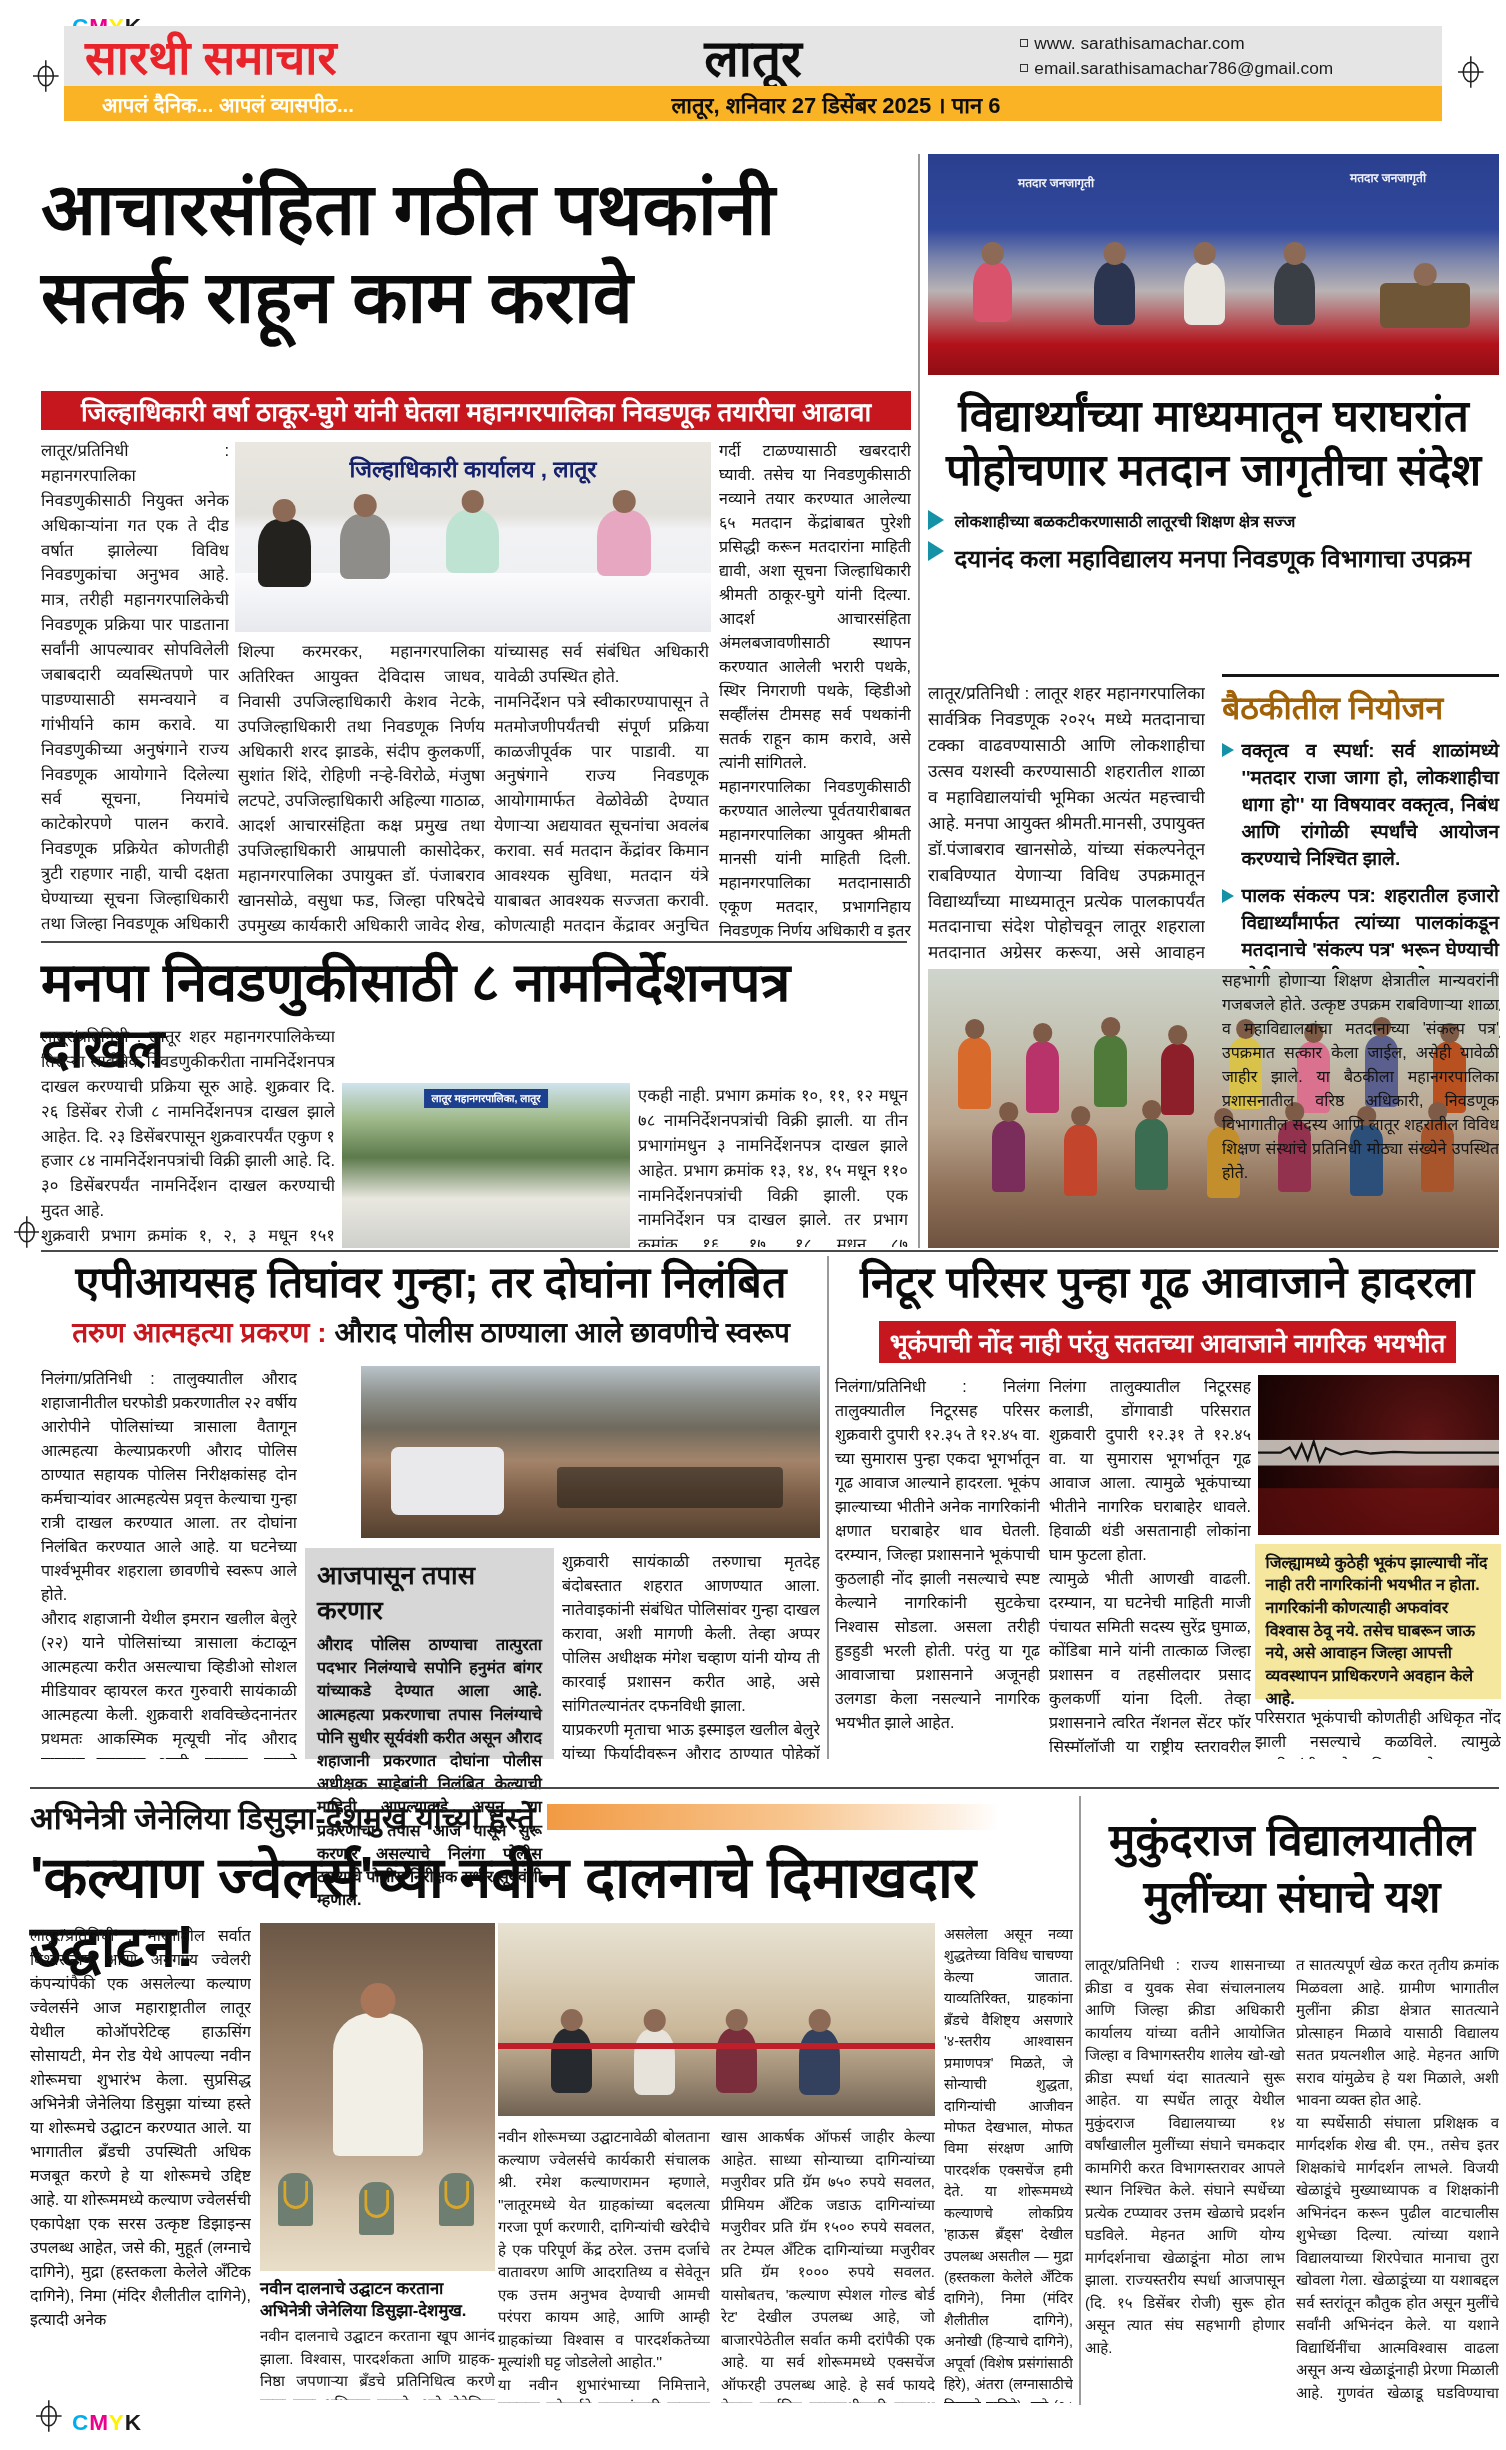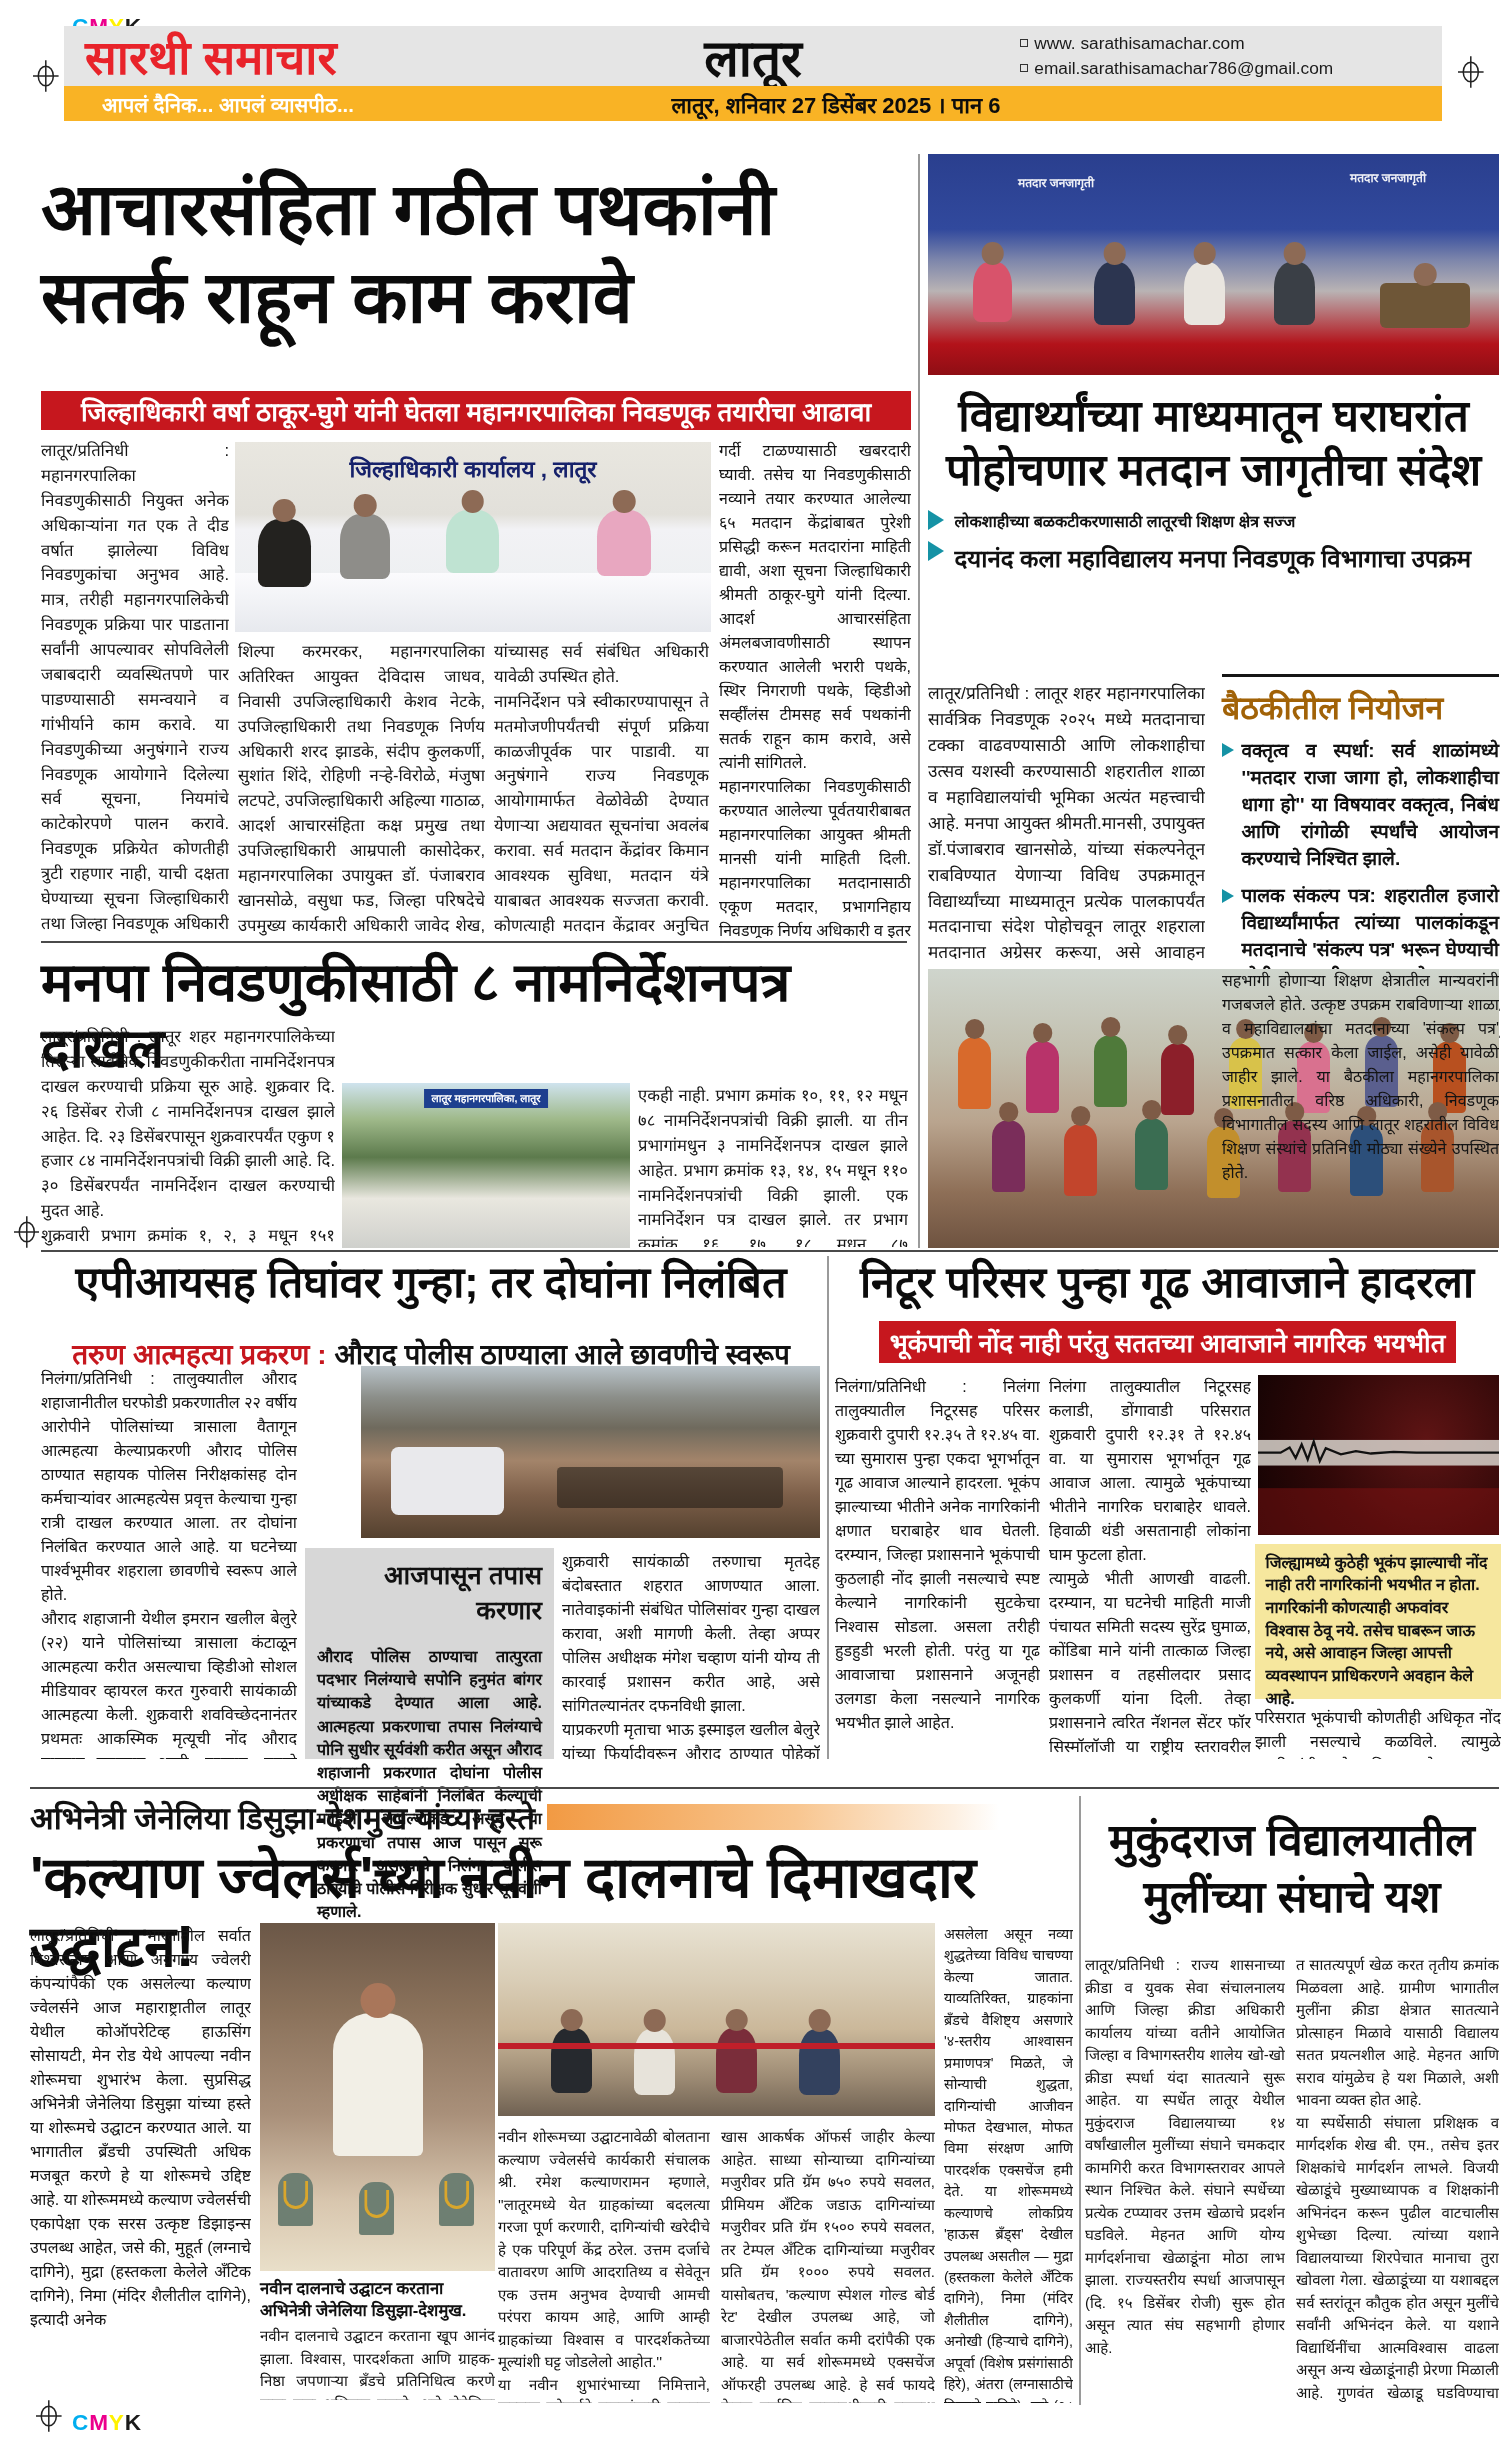--- a/index.html
+++ b/index.html
@@ -58,25 +58,25 @@
   .pfig::before { content:""; position:absolute; top:-18px; left:50%; transform:translateX(-50%); width:19.6px; height:19.6px; border-radius:50%; background:#7e5b46; }
   
   .a3 { left:41px; top:950px; width:866px; height:298px; }
   .a3 .head { font-size:54px; }
   .bluebox { position:absolute; left:301px; top:74px; width:565px; height:48px; background:#C9E7F7; display:flex; align-items:center; justify-content:center; font-weight:800; font-size:32px; color:#0c0c0c; }
   .building { left:301px; top:133px; width:288px; height:165px; background:linear-gradient(180deg,#cfe3ee 0%,#9fb98a 22%,#5c7a4c 45%,#e9e7df 70%,#cfd0cc 100%); }
   .building .bsign { position:absolute; top:6px; left:50%; transform:translateX(-50%); background:#1d3f8f; color:#fff; font-size:10.5px; font-weight:700; padding:2.3px 7.5px; white-space:nowrap; }
   
   .a4 { left:41px; top:1256px; width:780px; height:503px; }
   .a4 .head { font-size:43px; text-align:center; }
-  .a4 .sub { margin-top:26px; font-size:28px; font-weight:800; text-align:center; }
+  .a4 .sub { margin-top:4px; font-size:28px; font-weight:800; text-align:center; }
   .a4 .sub .r { color:#C6171E; }
   .crowd { left:320px; top:110px; width:459px; height:172px; background:linear-gradient(180deg,#b9c3c9 0%,#8c8f8a 18%,#6f6a5d 36%,#a3846a 55%,#7d5f49 75%,#54412f 100%); }
   .graybox { position:absolute; left:264px; top:292px; width:249px; height:211px; background:#D7D7D7; padding:9px 12px; }
-  .graybox .t { text-align:right; font-weight:800; font-size:25.6px; margin-bottom:18px; }
+  .graybox .t { text-align:left; font-weight:800; font-size:25.6px; margin-bottom:6px; }
   .graybox .b { font-size:16px; font-weight:600; line-height:1.45; text-align:justify; }
   
   .a5 { left:835px; top:1256px; width:664px; height:503px; }
   .a5 .head { font-size:43px; text-align:center; }
   .redbox { position:absolute; left:44px; top:65px; width:577px; height:42px; background:#C6171E; color:#fff; font-weight:700; font-size:25.6px; display:flex; align-items:center; justify-content:center; }
   .seismo { left:423px; top:119px; width:241px; height:160px; background:radial-gradient(circle at 70% 40%, #5e1414 0%, #300808 55%, #120303 100%); }
   .ybox { position:absolute; left:420px; top:288px; width:246px; height:155px; background:#F6E79E; padding:7.5px 10.5px; }
   .ybox .t { color:#D6161C; font-weight:800; font-size:25.6px; text-align:center; margin-bottom:4.5px; }
   .ybox .b { font-size:16px; font-weight:700; line-height:1.42; }
   

